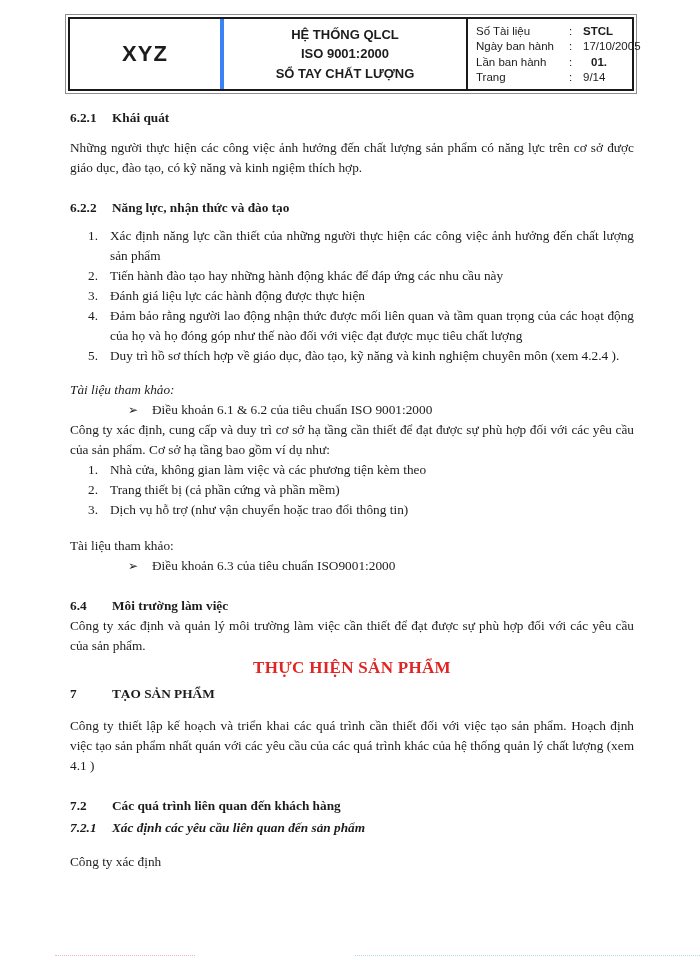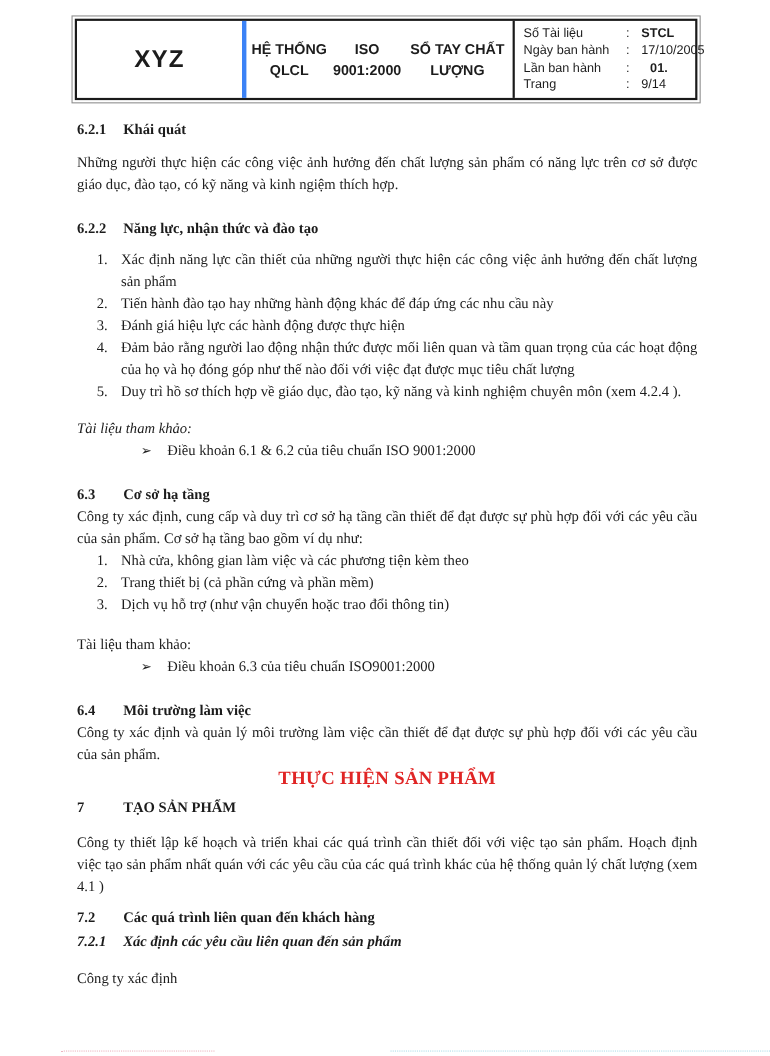--- a/index.html
+++ b/index.html
@@ -27,21 +27,21 @@
     height:70px;
   }
   .hdr-cell-logo {
     flex:0 0 150px;
     display:flex; align-items:center; justify-content:center;
     font-size:22px; font-weight:bold; letter-spacing:1px;
     border-right:4px solid #3b82f6;
   }
   .hdr-cell-title {
     flex:0 0 242px;
-    display:flex; flex-direction:row; align-items:center; justify-content:center;
+    display:flex; flex-direction:column; align-items:center; justify-content:center;
     font-weight:bold; font-size:13px; line-height:1.5;
     border-right:2px solid #1a1a1a;
     text-align:center;
   }
   .hdr-cell-info {
     flex:1;
     padding:19px 4px 3px 8px;
     font-size:11.5px;
     display:flex; flex-direction:column; justify-content:flex-end;
   }
@@ -80,21 +80,21 @@
   .red-heading {
     text-align:center;
     font-weight:bold;
     font-size:17px;
     line-height:24px;
     letter-spacing:0.3px;
   }
   .h7  { margin-top:4px; }
   .h71 { margin-top:2px; }
   .p71 { margin-top:12px; }
-  .h72 { margin-top:8px; }
+  .h72 { margin-top:20px; }
   .h721{ margin-top:2px;font-style:italic; }
   .p721{ margin-top:14px;font-family:Liberation Serif, serif; }
 
   
   .artifact-left {
     position:absolute; left:55px; top:955px; width:140px; height:0;
     border-top:1px dotted rgba(220,120,140,0.55);
   }
   .artifact-right {
     position:absolute; left:355px; top:955px; width:345px; height:0;
@@ -157,42 +157,38 @@
       <div class="li">
         <span class="linum">1.</span>
         <span class="litext">Xác định năng lực cần thiết của những người thực hiện các công việc ảnh hưởng đến chất lượng sản phẩm</span>
       </div>
       <div class="li">
         <span class="linum">2.</span>
         <span class="litext">Tiến hành đào tạo hay những hành động khác để đáp ứng các nhu cầu này</span>
       </div>
       <div class="li">
         <span class="linum">3.</span>
-        <span class="litext">Đánh giá hiệu lực các hành động được thực hiện</span>
+        <span class="litext">Đánh giá liệu lực các hành động được thực hiện</span>
       </div>
       <div class="li">
         <span class="linum">4.</span>
         <span class="litext">Đảm bảo rằng người lao động nhận thức được mối liên quan và tầm quan trọng của các hoạt động của họ và họ đóng góp như thế nào đối với việc đạt được mục tiêu chất lượng</span>
       </div>
       <div class="li">
         <span class="linum">5.</span>
         <span class="litext">Duy trì hồ sơ thích hợp về giáo dục, đào tạo, kỹ năng và kinh nghiệm chuyên môn (xem 4.2.4 ).</span>
       </div>
     </div>
 
     <div class="ref-label italic mt-ref">Tài liệu tham khảo:</div>
     <div class="ref-line">
       <span class="ref-bullet">➢</span>
       <span class="ref-text">Điều khoản 6.1 &amp; 6.2 của tiêu chuẩn ISO 9001:2000</span>
     </div>
 
-    <div class="h mt-h">
-      <span class="hnum">6.3</span>
-      <span class="htitle">Cơ sở hạ tầng</span>
-    </div>
     <div class="para">Công ty xác định, cung cấp và duy trì cơ sở hạ tầng cần thiết để đạt được sự phù hợp đối với các yêu cầu của sản phẩm. Cơ sở hạ tầng bao gồm ví dụ như:</div>
     <div>
       <div class="li">
         <span class="linum">1.</span>
         <span class="litext">Nhà cửa, không gian làm việc và các phương tiện kèm theo</span>
       </div>
       <div class="li">
         <span class="linum">2.</span>
         <span class="litext">Trang thiết bị (cả phần cứng và phần mềm)</span>
       </div>

